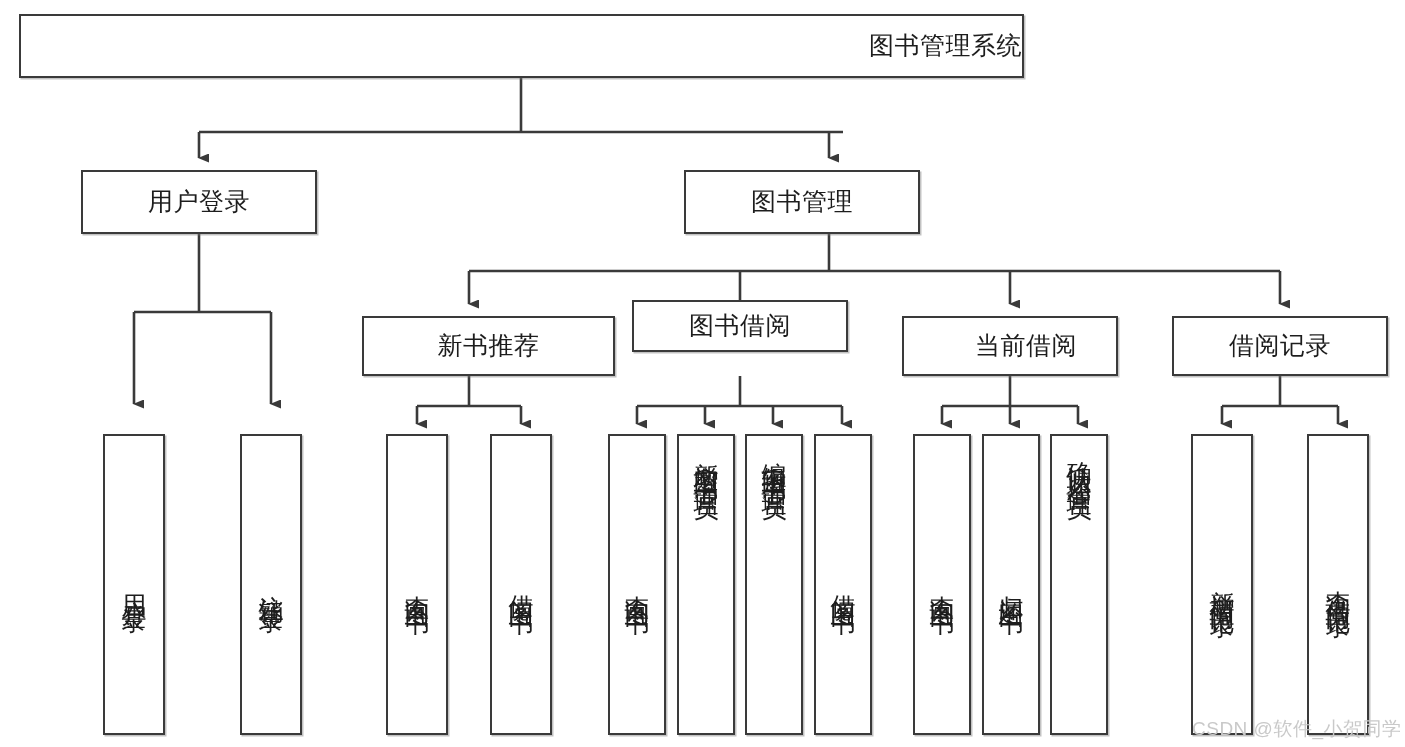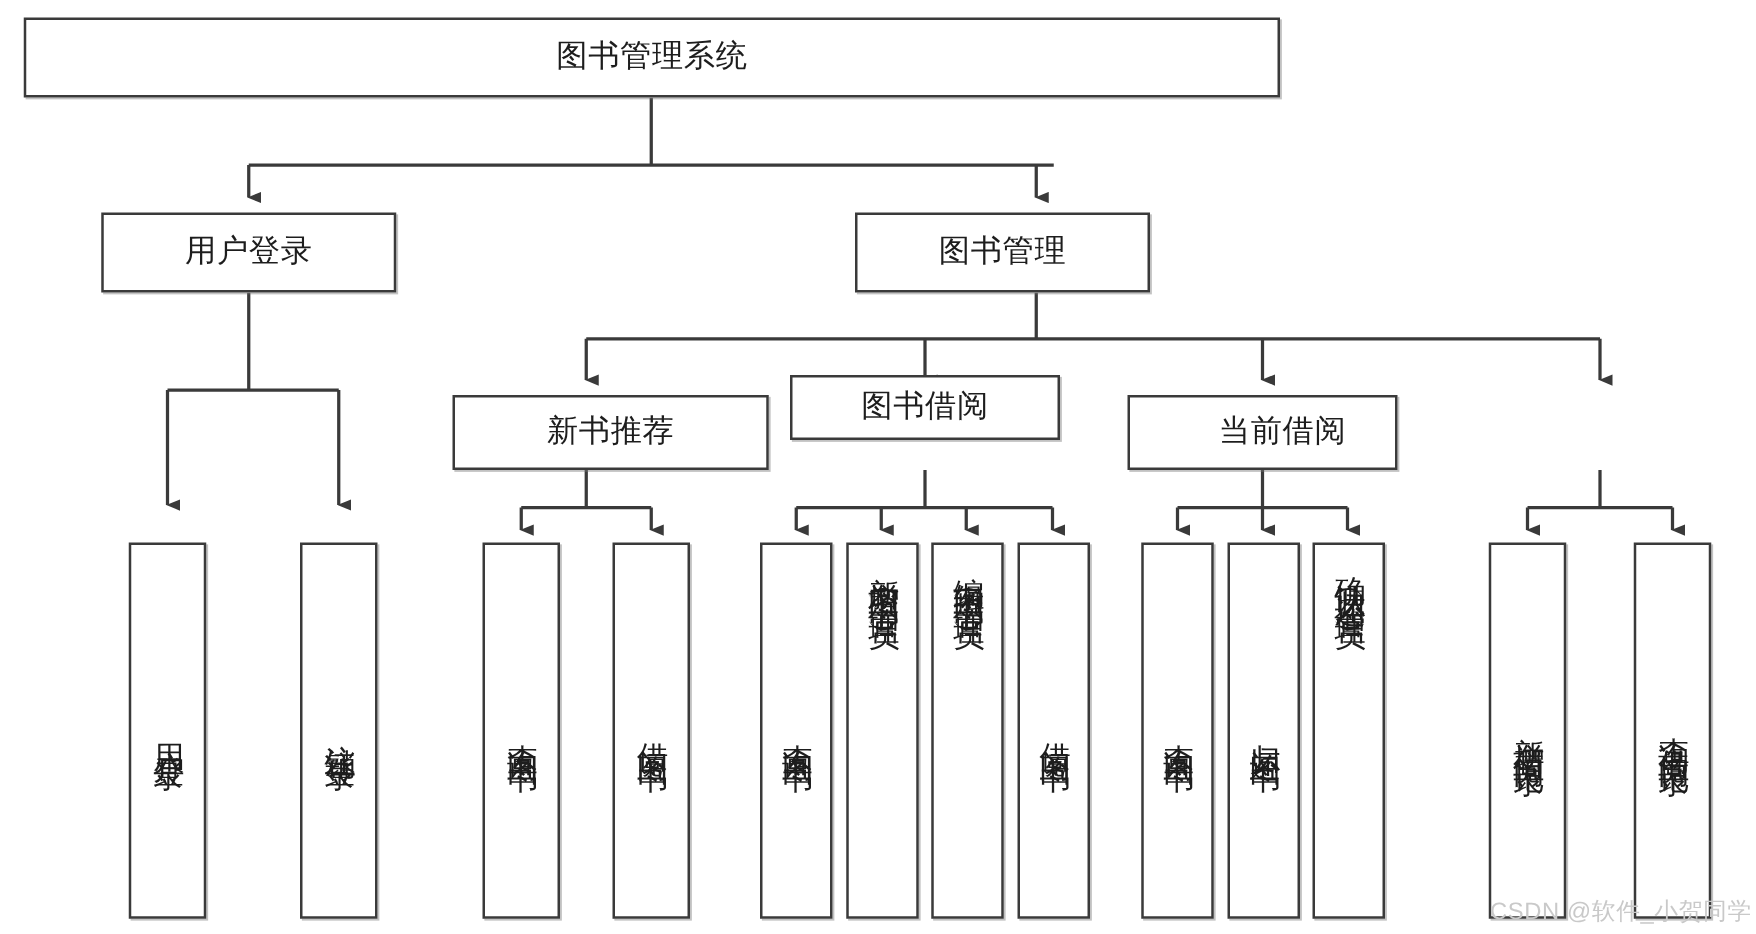--- a/index.html
+++ b/index.html
@@ -124,40 +124,43 @@
       <path d="M1010,406 L1010,424" marker-end="url(#arrow)"></path>
       <path d="M1078,406 L1078,424" marker-end="url(#arrow)"></path>
 
       <path d="M1280,376 L1280,406"></path>
       <path d="M1222,406 L1338,406"></path>
       <path d="M1222,406 L1222,424" marker-end="url(#arrow)"></path>
       <path d="M1338,406 L1338,424" marker-end="url(#arrow)"></path>
     </g>
   </svg>
 
-  <div class="node h root" style="left:19px; top:14px; width:1005px; height:64px;">
+  <div class="node h root" style="left:19px; top:14px; width:1005px; height:64px;justify-content:flex-end;">
     <span class="label">图书管理系统</span>
   </div>
 
   <div class="node h" style="left:81px; top:170px; width:236px; height:64px;">
     <span class="label">用户登录</span>
   </div>
   <div class="node h" style="left:684px; top:170px; width:236px; height:64px;">
     <span class="label">图书管理</span>
   </div>
 
   <div class="node h" style="left:362px; top:316px; width:253px; height:60px;">
     <span class="label">新书推荐</span>
   </div>
   <div class="node h" style="left:632px; top:300px; width:216px; height:52px;">
     <span class="label">图书借阅</span>
   </div>
   <div class="node h" style="left:902px; top:316px; width:216px; height:60px;padding-left:32px;">
     <span class="label">当前借阅</span>
   </div>
+  <div class="node h" style="left:1172px; top:316px; width:216px; height:60px;">
+    <span class="label">借阅记录</span>
+  </div>
 
   <div class="node v mid" style="left:103px; top:434px; width:62px; height:301px;">
     <span class="label">用户登录</span>
   </div>
   <div class="node v mid" style="left:240px; top:434px; width:62px; height:301px;">
     <span class="label">注销登录</span>
   </div>
 
   <div class="node v mid" style="left:386px; top:434px; width:62px; height:301px;">
     <span class="label">查询图书</span>

